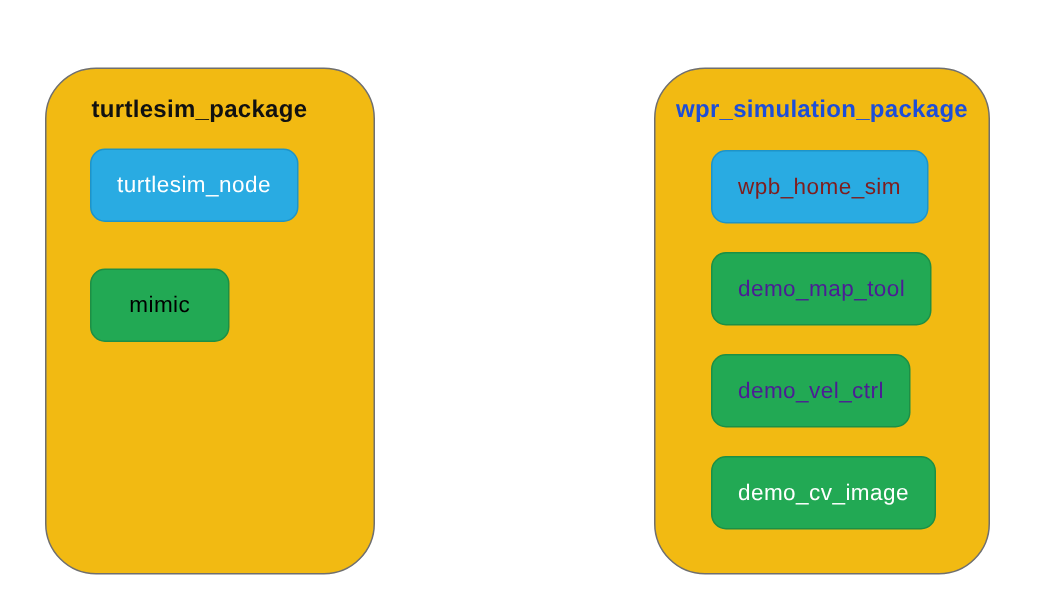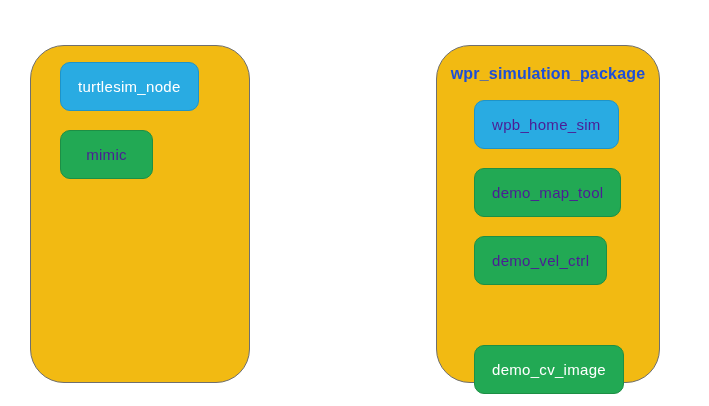--- a/index.html
+++ b/index.html
@@ -59,29 +59,30 @@
     white-space: nowrap;
     letter-spacing: 0.3px;
   }
 </style>
 </head>
 <body style="background: rgb(255, 255, 255);">
 
 <div class="canvas">
 
   <div class="package left" style="background: rgb(242, 186, 18); border-color: rgb(111, 111, 111);">
+    <span class="package-title" style="color: rgb(17, 17, 17);">turtlesim_package</span>
     <div class="nodes">
       <div class="node" style="background: rgb(41, 171, 226); border-color: rgb(30, 148, 200); color: rgb(255, 255, 255);">turtlesim_node</div>
-      <div class="node" style="background: rgb(34, 169, 84); border-color: rgb(29, 143, 69); color: #4c1d95;">mimic</div>
+      <div class="node" style="background: rgb(34, 169, 84); border-color: rgb(29, 143, 69); color: #000000; margin-top: 12px;">mimic</div>
     </div>
   </div>
 
   <div class="package right" style="background: rgb(242, 186, 18); border-color: rgb(111, 111, 111);">
     <span class="package-title" style="color: #1d4ed8;">wpr_simulation_package</span>
     <div class="nodes">
-      <div class="node" style="background: rgb(41, 171, 226); border-color: rgb(30, 148, 200); color: #4c1d95;">wpb_home_sim</div>
+      <div class="node" style="background: rgb(41, 171, 226); border-color: rgb(30, 148, 200); color: #7f1d1d;">wpb_home_sim</div>
       <div class="node" style="background: rgb(34, 169, 84); border-color: rgb(29, 143, 69); color: #4c1d95;">demo_map_tool</div>
       <div class="node" style="background: rgb(34, 169, 84); border-color: rgb(29, 143, 69); color: #4c1d95;">demo_vel_ctrl</div>
-      <div class="node" style="background: rgb(34, 169, 84); border-color: rgb(29, 143, 69); color: rgb(255, 255, 255); margin-top: 41px;">demo_cv_image</div>
+      <div class="node" style="background: rgb(34, 169, 84); border-color: rgb(29, 143, 69); color: rgb(255, 255, 255);">demo_cv_image</div>
     </div>
   </div>
 
 </div>
 
 </body></html>

